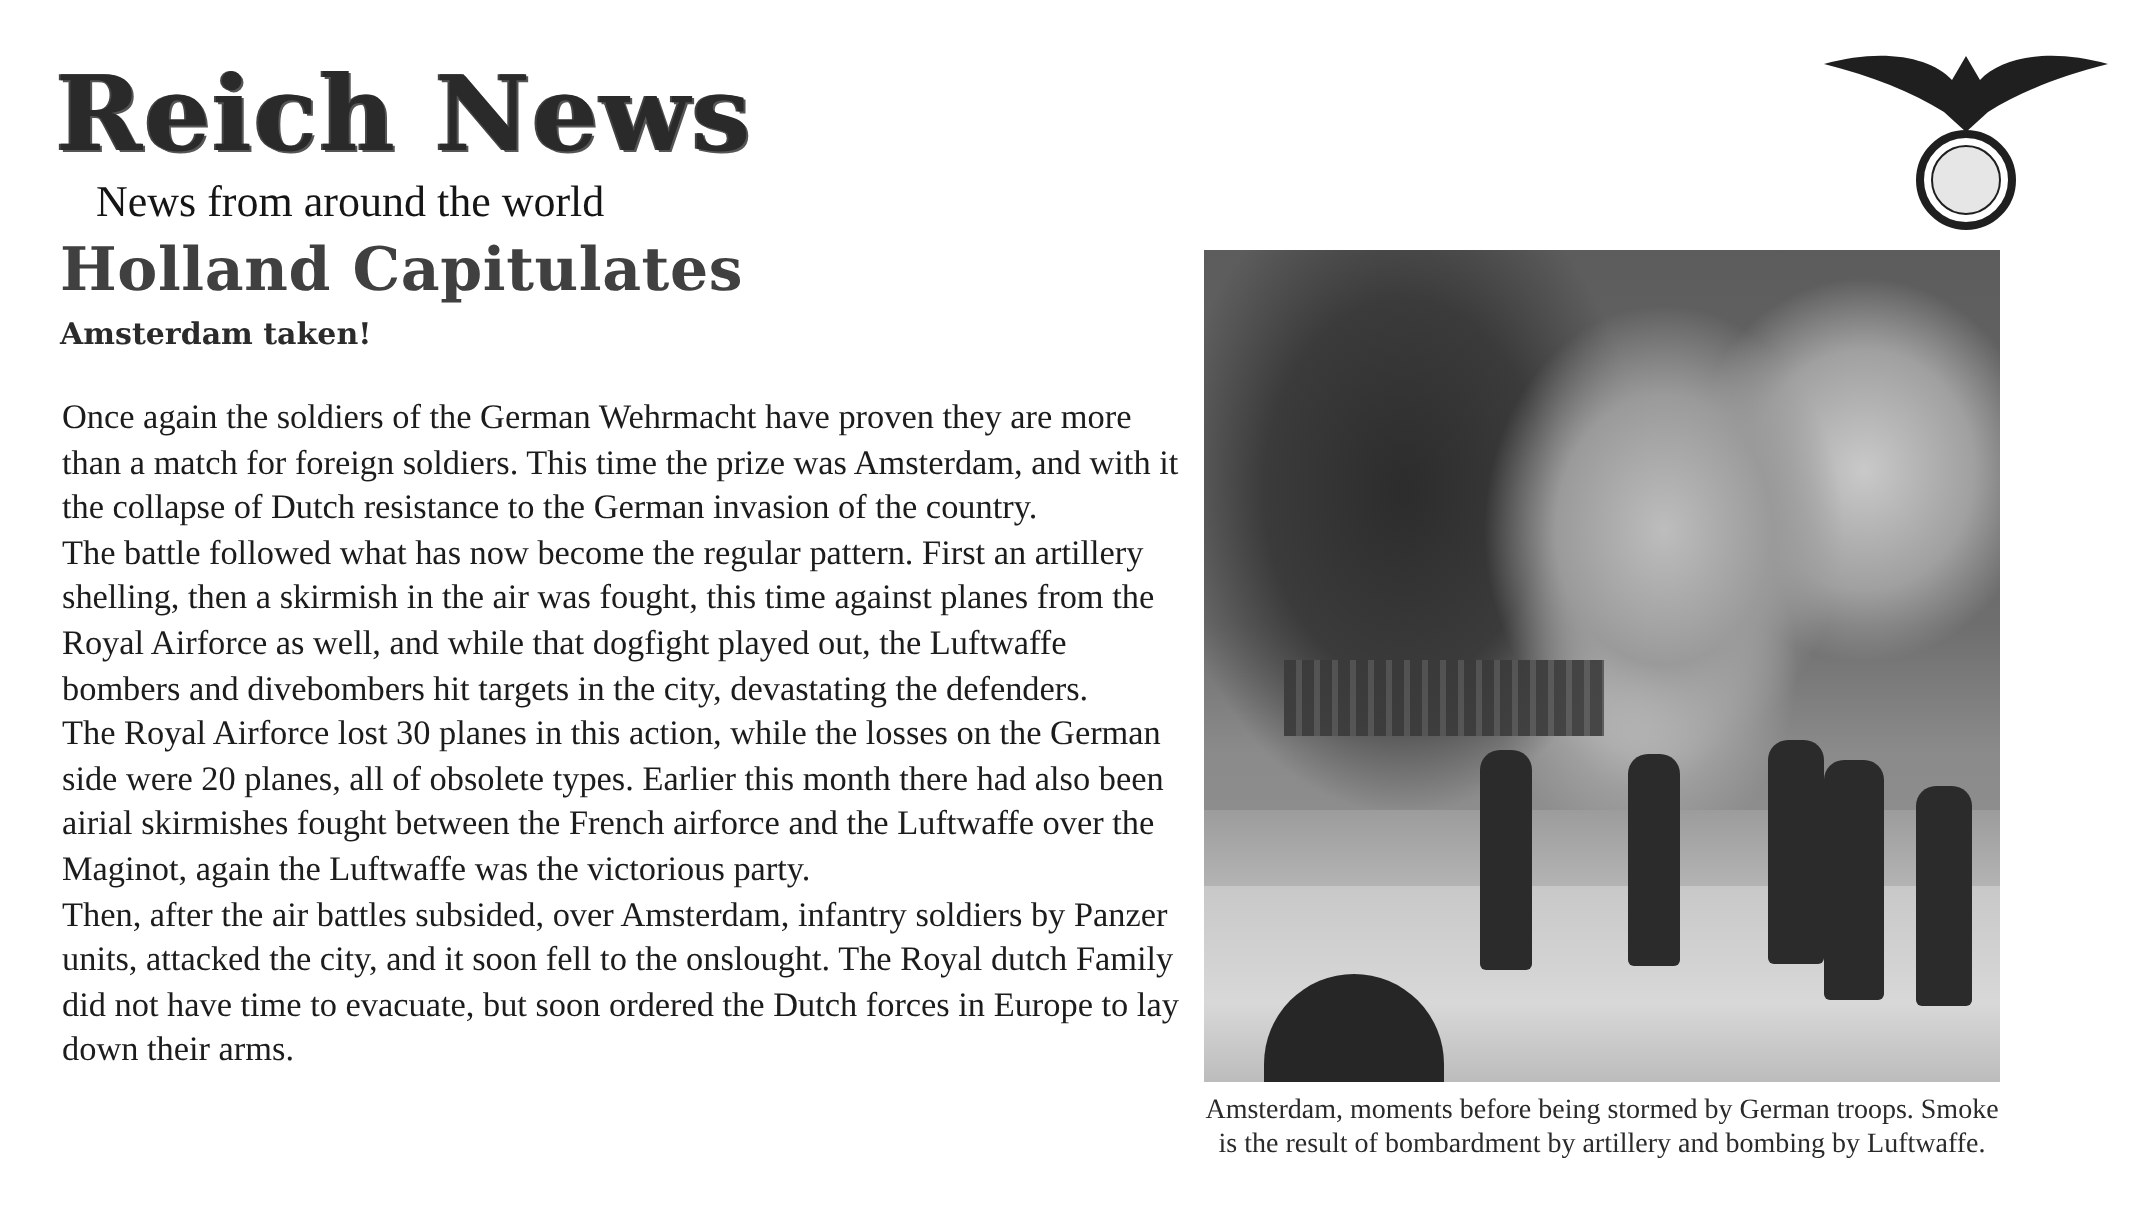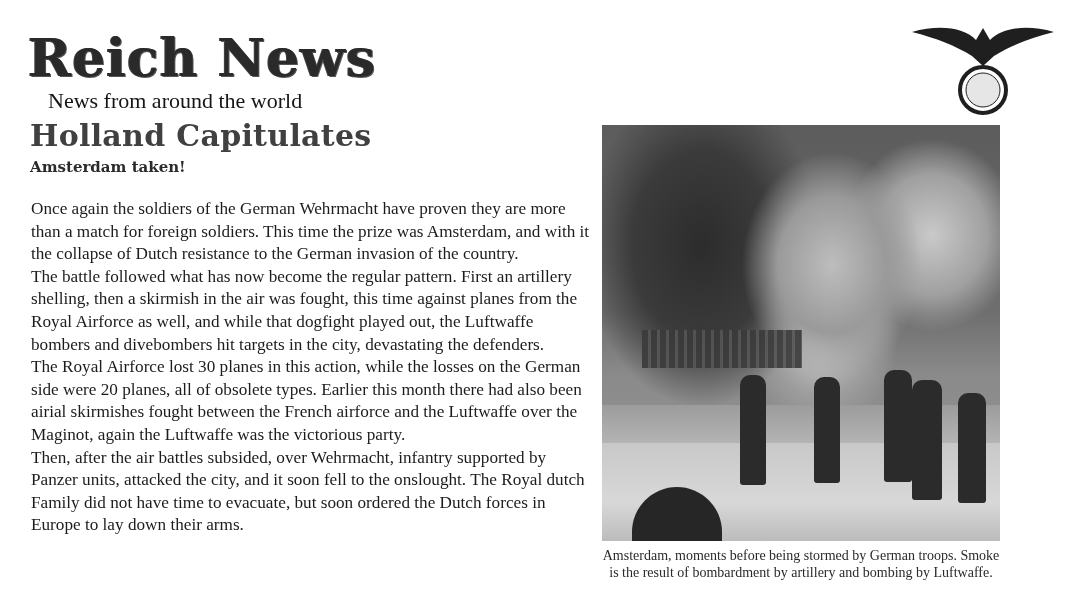--- a/index.html
+++ b/index.html
@@ -155,21 +155,21 @@
   </svg>
 </div>
 
 <div>
   <div class="headline">Holland Capitulates</div>
   <div class="subheadline">Amsterdam taken!</div>
   <div class="article-body">
     <p>Once again the soldiers of the German Wehrmacht have proven they are more than a match for foreign soldiers. This time the prize was Amsterdam, and with it the collapse of Dutch resistance to the German invasion of the country.</p>
     <p>The battle followed what has now become the regular pattern. First an artillery shelling, then a skirmish in the air was fought, this time against planes from the Royal Airforce as well, and while that dogfight played out, the Luftwaffe bombers and divebombers hit targets in the city, devastating the defenders.</p>
     <p>The Royal Airforce lost 30 planes in this action, while the losses on the German side were 20 planes, all of obsolete types.  Earlier this month there had also been airial skirmishes fought between the French airforce and the Luftwaffe over the Maginot, again the Luftwaffe was the victorious party.</p>
-    <p>Then, after the air battles subsided, over Wehrmacht, infantry supported by Panzer units, attacked the city, and it soon fell to the onslought. The Royal dutch Family did not have time to evacuate, but soon ordered the Dutch forces in Europe to lay down their arms.</p>
+    <p>Then, after the air battles subsided, over Amsterdam, infantry soldiers by Panzer units, attacked the city, and it soon fell to the onslought. The Royal dutch Family did not have time to evacuate, but soon ordered the Dutch forces in Europe to lay down their arms.</p>
   </div>
 </div>
 
 <div class="photo" title="Black-and-white photograph of smoke over Amsterdam with soldiers in the foreground">
   <div class="sky"></div>
   <div class="skyline"></div>
   <div class="quay"></div>
   <div class="ground"></div>
   <div class="figure" style="left:138px; top:250px; width:26px; height:110px;"></div>
   <div class="figure" style="left:212px; top:252px; width:26px; height:106px;"></div>

